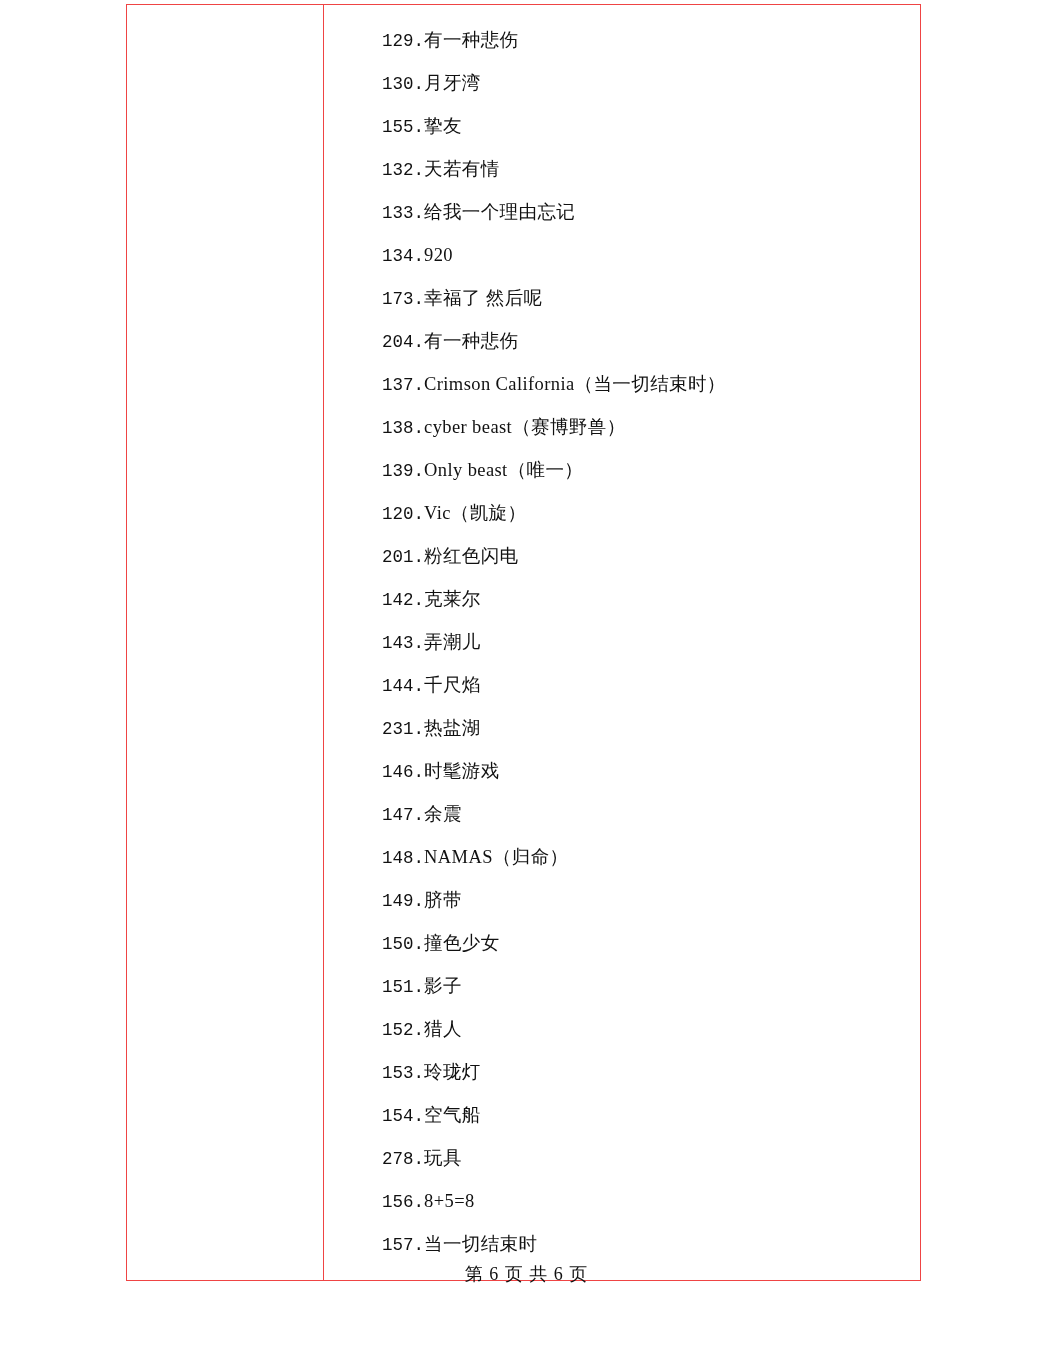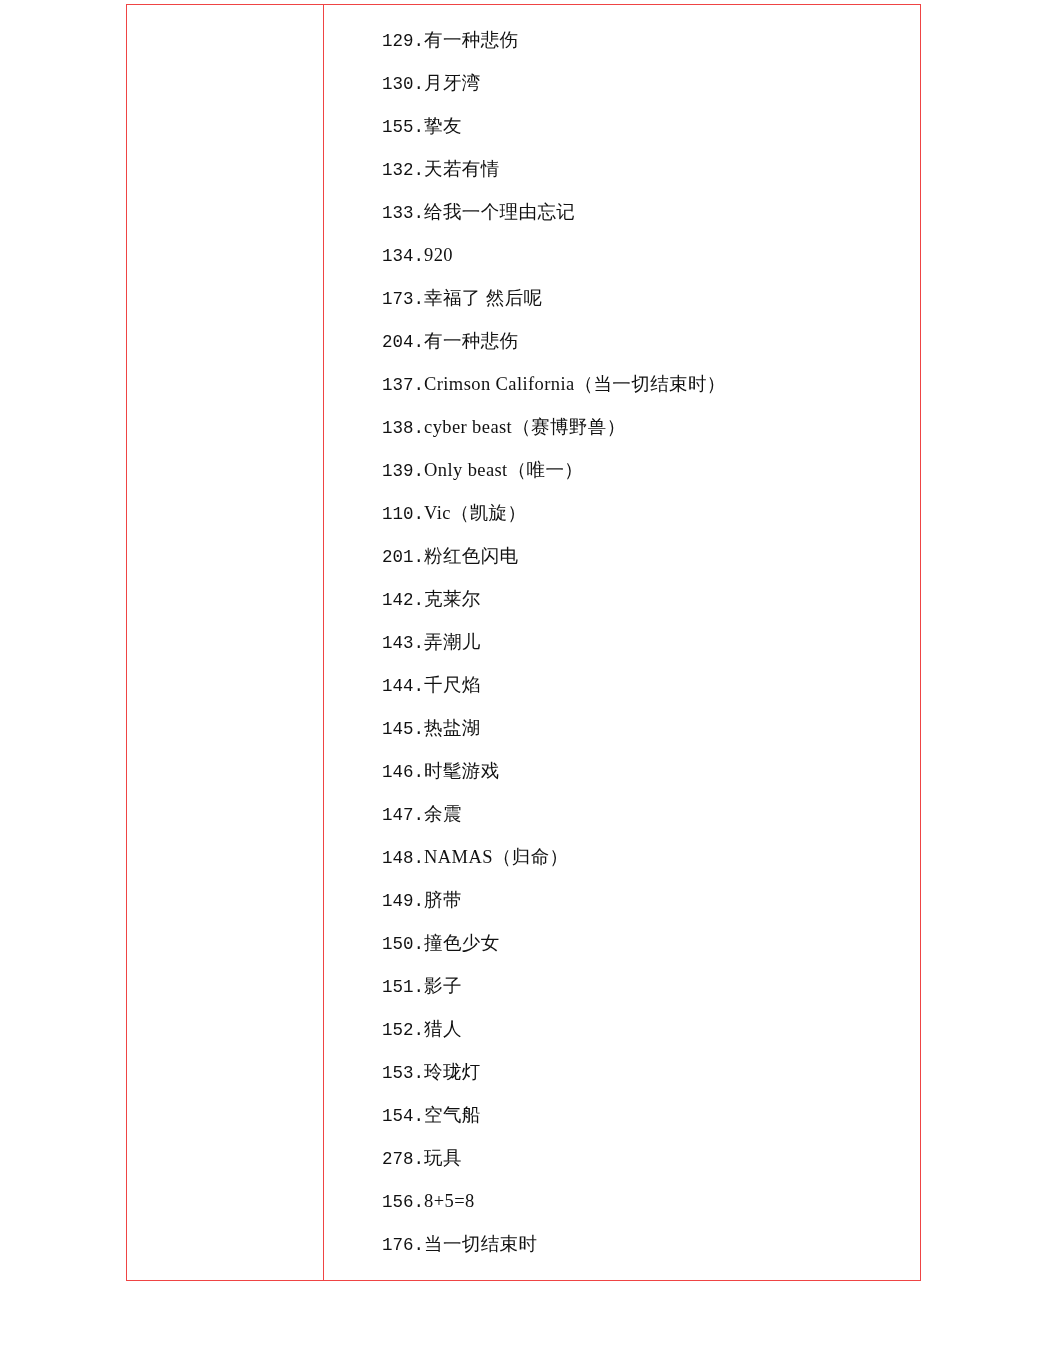--- a/index.html
+++ b/index.html
@@ -98,38 +98,39 @@
             <li><span class="num">130.</span><span>月牙湾</span></li>
             <li><span class="num">155.</span><span>挚友</span></li>
             <li><span class="num">132.</span><span>天若有情</span></li>
             <li><span class="num">133.</span><span>给我一个理由忘记</span></li>
             <li><span class="num">134.</span><span>920</span></li>
             <li><span class="num">173.</span><span>幸福了 然后呢</span></li>
             <li><span class="num">204.</span><span>有一种悲伤</span></li>
             <li><span class="num">137.</span><span>Crimson California（当一切结束时）</span></li>
             <li><span class="num">138.</span><span>cyber beast（赛博野兽）</span></li>
             <li><span class="num">139.</span><span>Only beast（唯一）</span></li>
-            <li><span class="num">110.</span><span>Vic（凯旋）</span></li>
+            <li><span class="num">120.</span><span>Vic（凯旋）</span></li>
             <li><span class="num">201.</span><span>粉红色闪电</span></li>
             <li><span class="num">142.</span><span>克莱尔</span></li>
             <li><span class="num">143.</span><span>弄潮儿</span></li>
             <li><span class="num">144.</span><span>千尺焰</span></li>
-            <li><span class="num">145.</span><span>热盐湖</span></li>
+            <li><span class="num">231.</span><span>热盐湖</span></li>
             <li><span class="num">146.</span><span>时髦游戏</span></li>
             <li><span class="num">147.</span><span>余震</span></li>
             <li><span class="num">148.</span><span>NAMAS（归命）</span></li>
             <li><span class="num">149.</span><span>脐带</span></li>
             <li><span class="num">150.</span><span>撞色少女</span></li>
             <li><span class="num">151.</span><span>影子</span></li>
             <li><span class="num">152.</span><span>猎人</span></li>
             <li><span class="num">153.</span><span>玲珑灯</span></li>
             <li><span class="num">154.</span><span>空气船</span></li>
             <li><span class="num">278.</span><span>玩具</span></li>
             <li><span class="num">156.</span><span>8+5=8</span></li>
-            <li><span class="num">176.</span><span>当一切结束时</span></li>
+            <li><span class="num">157.</span><span>当一切结束时</span></li>
           </ul>
         </td>
       </tr>
     </tbody>
   </table>
 
+  <div class="footer">第 6 页 共 6 页</div>
 
 </div>
 
 </body></html>

